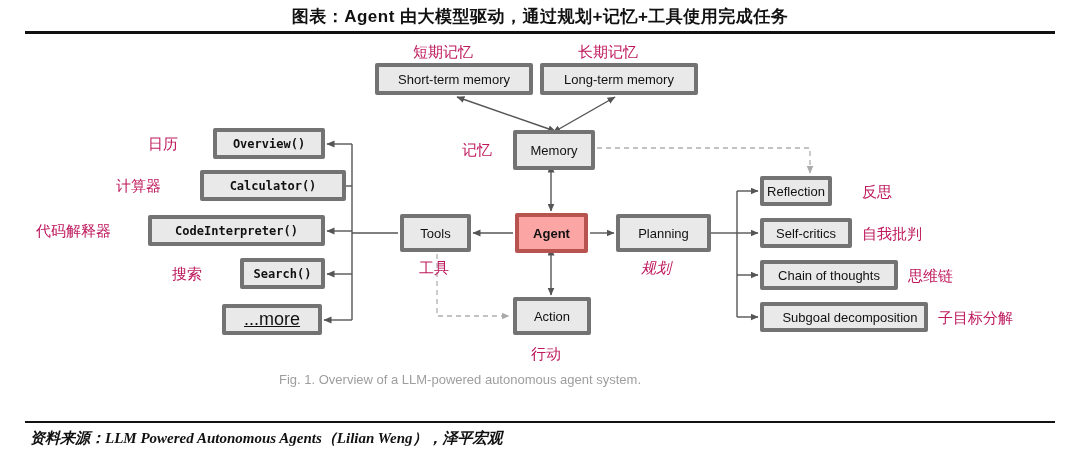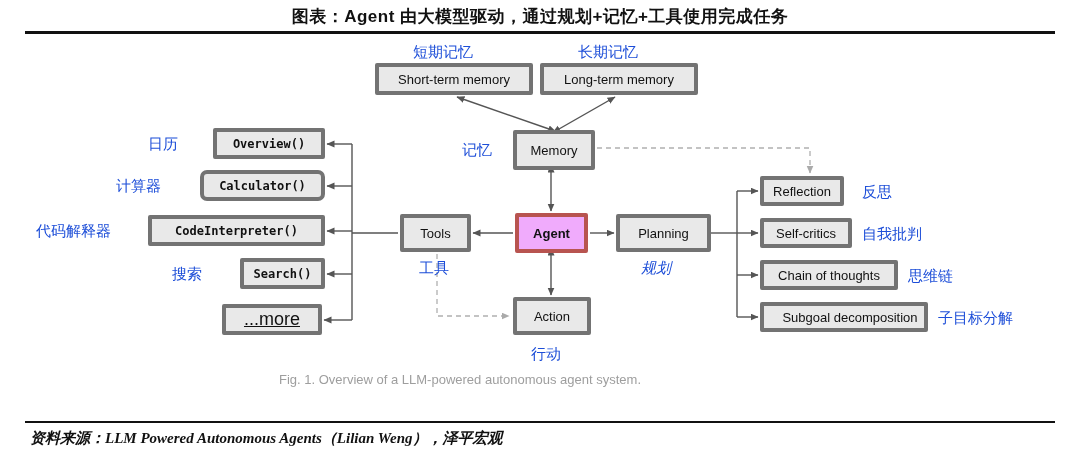--- a/index.html
+++ b/index.html
@@ -11,37 +11,37 @@
   .footer-rule{position:absolute;top:421px;left:25px;right:25px;height:2px;background:#111;}
   .footer{position:absolute;top:429px;left:30px;font-family:"Liberation Serif","DejaVu Serif",serif;
           font-style:italic;font-weight:bold;font-size:15px;}
   .caption{position:absolute;top:372px;left:120px;width:680px;text-align:center;
            font-size:13px;color:#9e9e9e;}
   svg.wires{position:absolute;top:0;left:0;pointer-events:none;}
   .node{position:absolute;box-sizing:border-box;background:#e9e9e9;border:4px solid #737373;
         border-radius:2px;display:flex;align-items:center;justify-content:center;
         font-size:13px;color:#111;white-space:nowrap;text-align:center;}
   .node.mono{font-family:"DejaVu Sans Mono","Liberation Mono",monospace;font-weight:bold;font-size:12px;}
-  .node.agent{background:#f0abfc;border-color:#b85450;font-weight:bold;}
-  .cn{position:absolute;font-size:15px;color:#1d4ed8;white-space:nowrap;}
+  .node.agent{background:#fca5a5;border-color:#b85450;font-weight:bold;}
+  .cn{position:absolute;font-size:15px;color:#be185d;white-space:nowrap;}
 
   
   .n-short{left:375px;top:63px;width:158px;height:32px;}
   .n-long{left:540px;top:63px;width:158px;height:32px;}
   .n-memory{left:513px;top:130px;width:82px;height:40px;}
   .n-agent{left:515px;top:213px;width:73px;height:40px;}
   .n-tools{left:400px;top:214px;width:71px;height:38px;}
   .n-planning{left:616px;top:214px;width:95px;height:38px;}
   .n-action{left:513px;top:297px;width:78px;height:38px;}
   .n-calendar{left:213px;top:128px;width:112px;height:31px;}
-  .n-calculator{left:200px;top:170px;width:125px;height:31px;border-radius:7px;}
+  .n-calculator{left:200px;top:170px;width:146px;height:31px;}
   .n-codeint{left:148px;top:215px;width:177px;height:31px;}
   .n-search{left:240px;top:258px;width:85px;height:31px;}
   .n-more{left:222px;top:304px;width:100px;height:31px;font-size:18px;text-decoration:underline;}
-  .n-reflection{left:760px;top:176px;width:84px;height:30px;}
+  .n-reflection{left:760px;top:176px;width:72px;height:30px;}
   .n-selfcritics{left:760px;top:218px;width:92px;height:30px;}
   .n-chain{left:760px;top:260px;width:138px;height:30px;}
   .n-subgoal{left:760px;top:302px;width:168px;height:30px;padding-left:12px;}
 
   
   .cn-short{left:413px;top:43px;}
   .cn-long{left:578px;top:43px;}
   .cn-memory{left:462px;top:141px;}
   .cn-tools{left:419px;top:259px;}
   .cn-planning{left:641px;top:259px;font-style:italic;}

